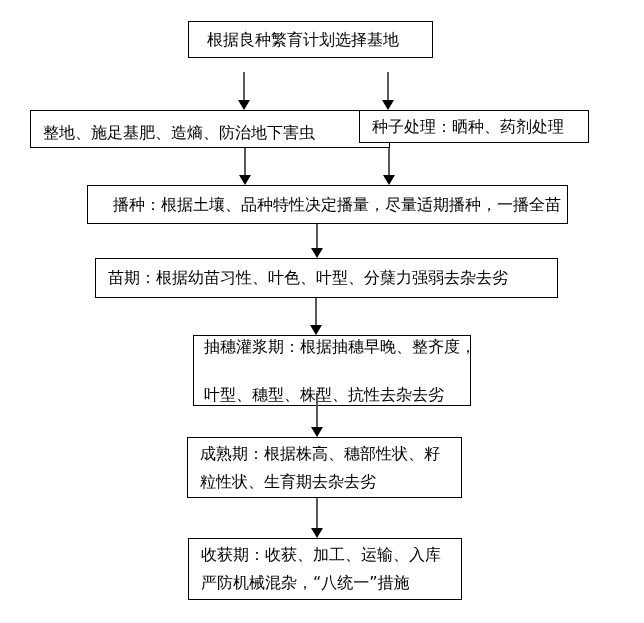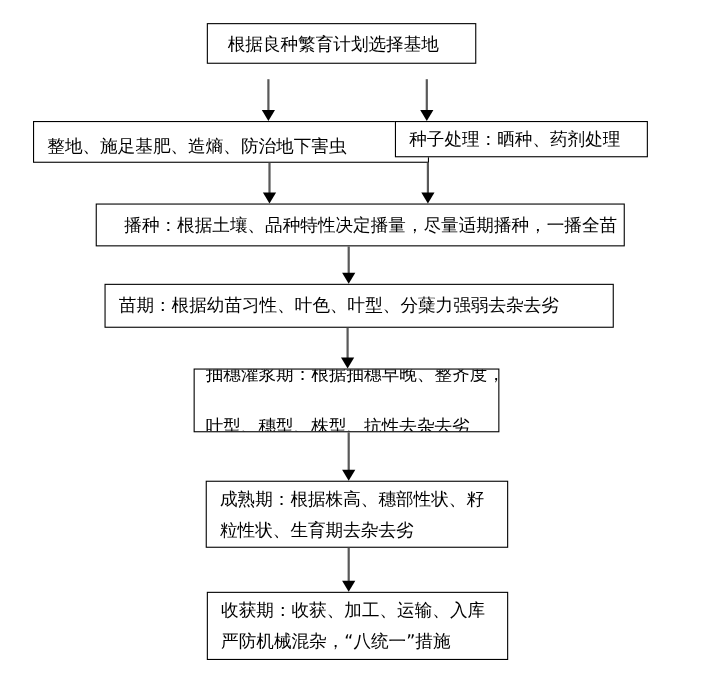--- a/index.html
+++ b/index.html
@@ -26,21 +26,21 @@
     overflow: hidden;
   }
   .node .line { white-space: nowrap; }
 
   
   .n-select-base            { left:188px; top:21px;  width:245px; height:37px; padding-left:18px; }
   .n-land-preparation       { left:30px;  top:110px; width:360px; height:38px;justify-content:flex-end; }
   .n-seed-treatment         { left:359px; top:110px; width:230px; height:33px; }
   .n-sowing                 { left:87px;  top:185px; width:481px; height:39px; padding-left:11px;text-align:right; }
   .n-seedling-stage         { left:95px;  top:258px; width:463px; height:40px; }
-  .n-heading-filling-stage  { left:176px; top:335px; width:278px; height:58px; padding-left:10px;gap:20px; }
+  .n-heading-filling-stage  { left:193px; top:335px; width:278px; height:71px; padding-left:10px;gap:20px; }
   .n-maturity-stage         { left:187px; top:437px; width:275px; height:61px; }
   .n-harvest-stage          { left:188px; top:538px; width:274px; height:62px; }
 
   
   .arrow { position: absolute; width: 12px; }
   .arrow .shaft {
     position: absolute; left: 5px; top: 0; bottom: 8px; width: 2px;
     background: #595959;
   }
   .arrow .head {

